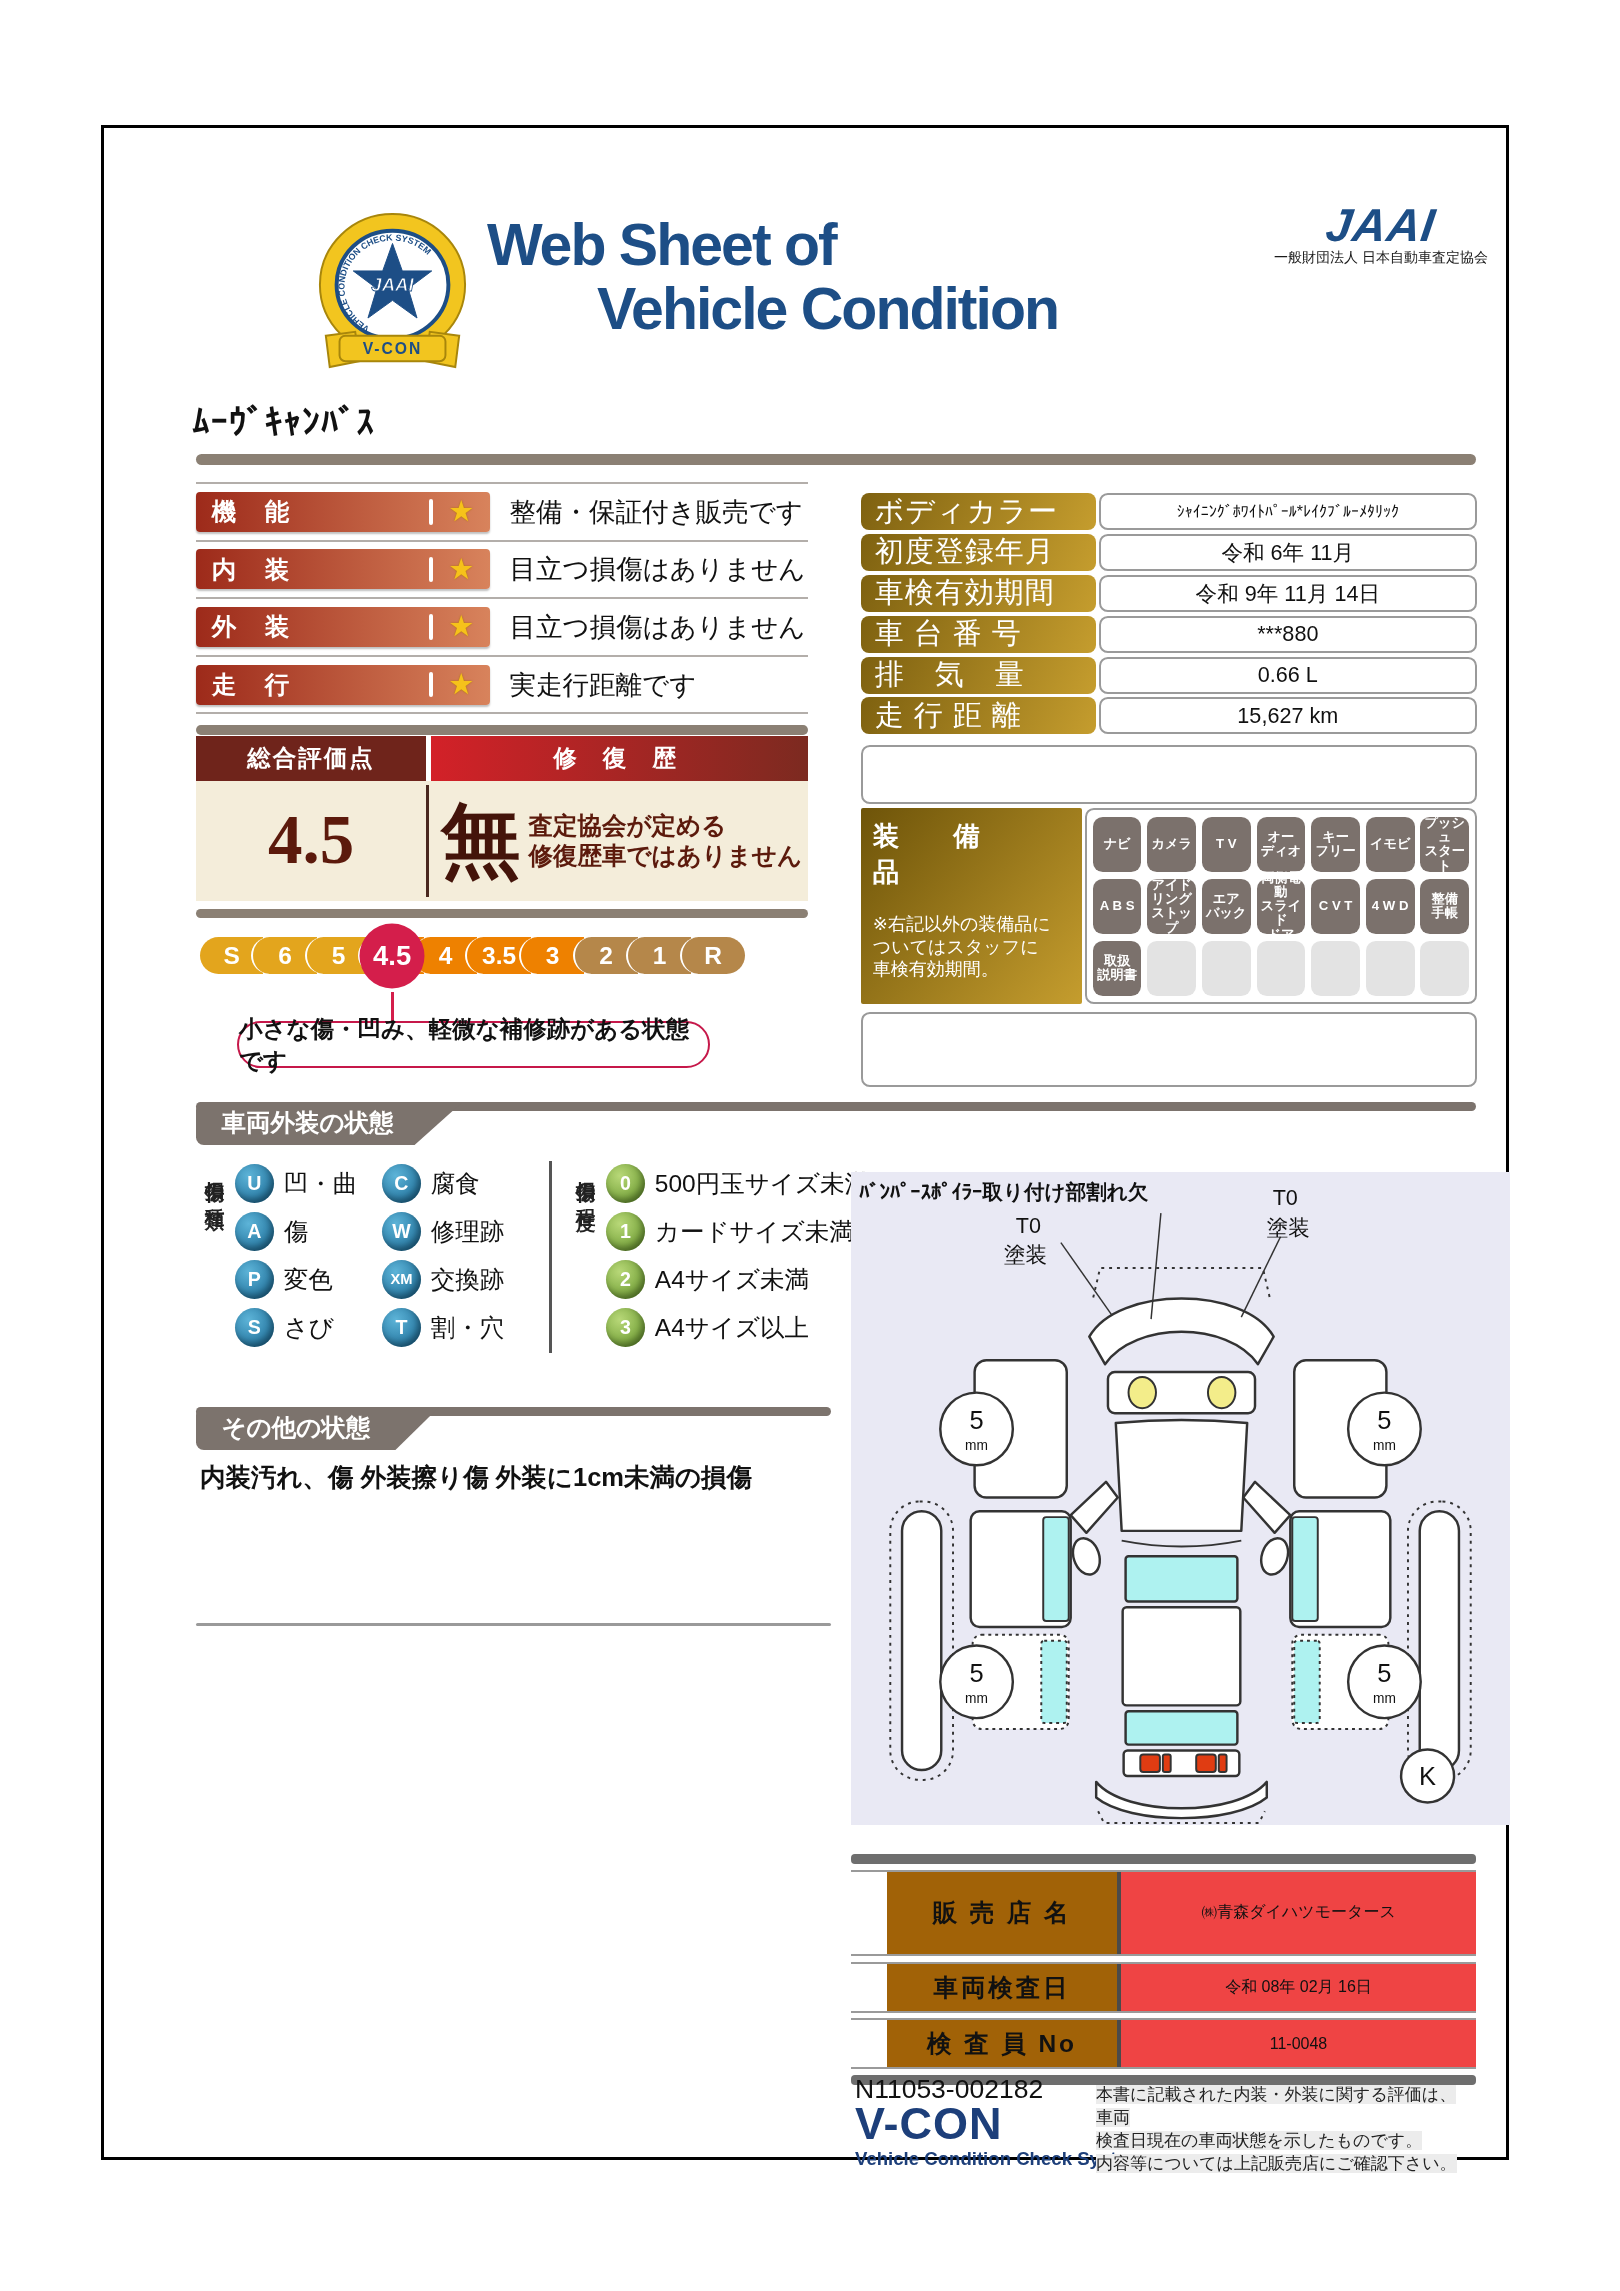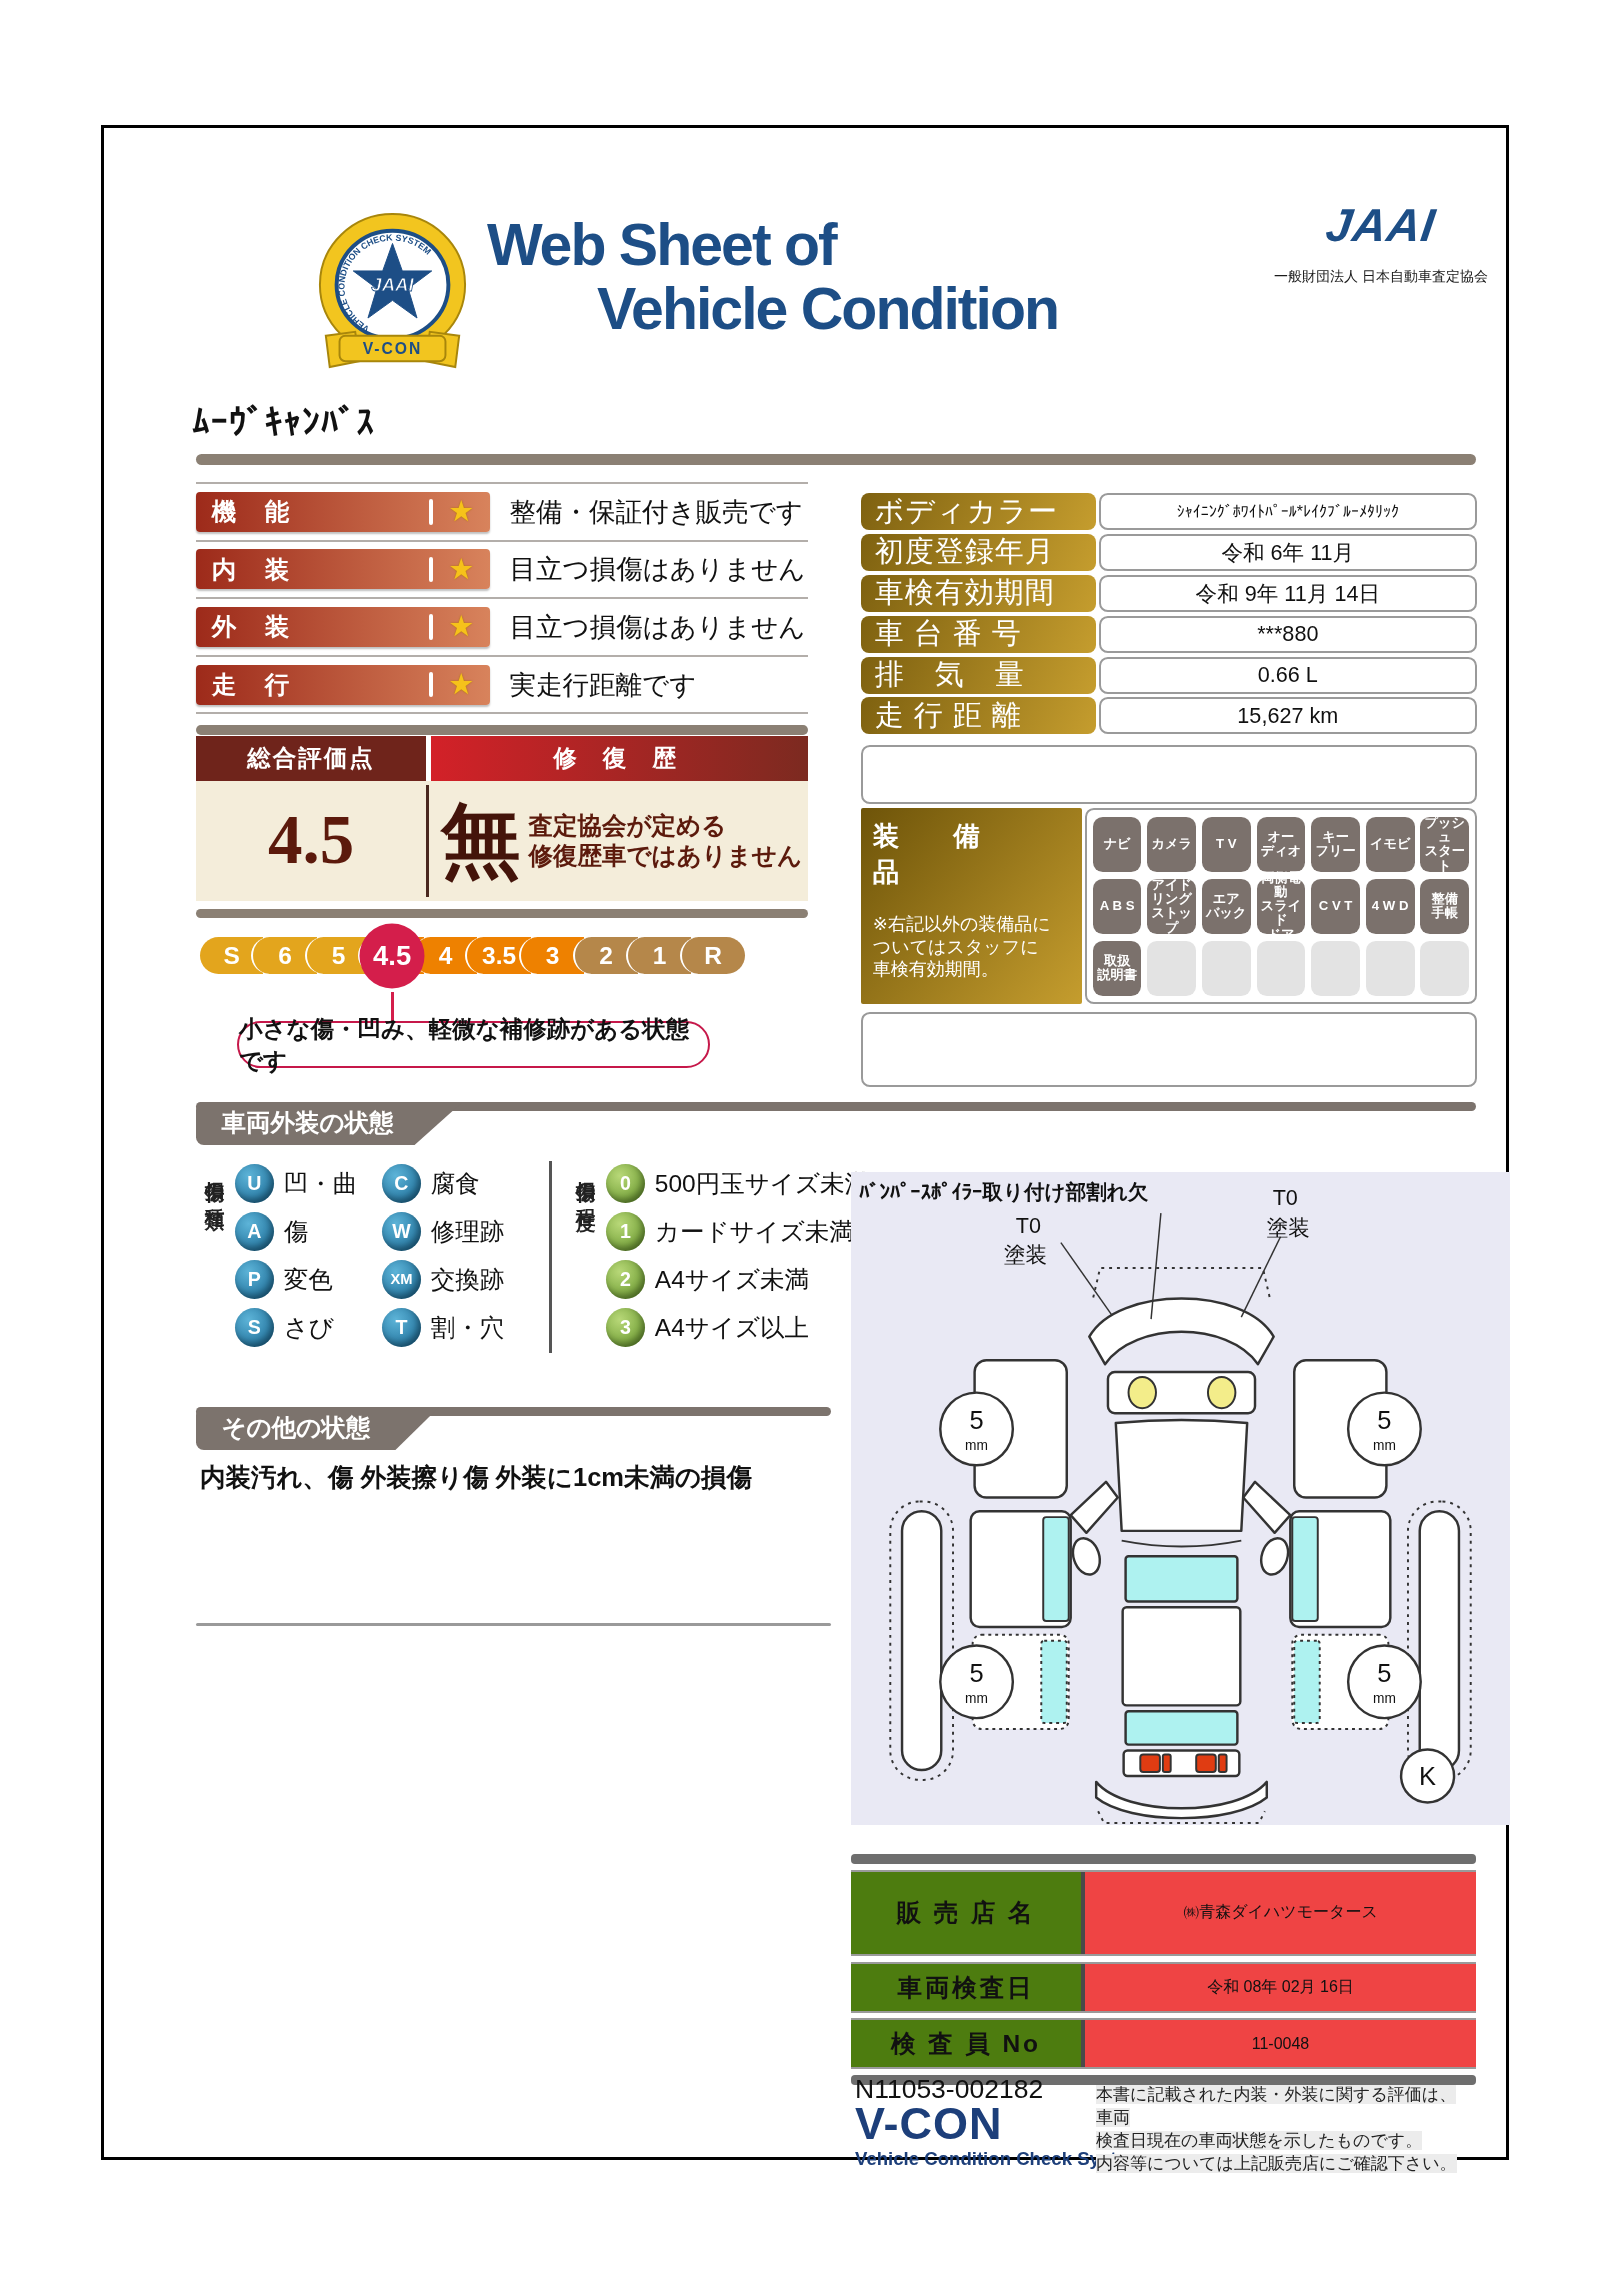--- a/index.html
+++ b/index.html
@@ -9,21 +9,21 @@
          border:3.9px solid #000;box-sizing:border-box;}
   .abs{position:absolute;}
 
   
   .title{left:487px;top:214px;color:#1d4e86;font-weight:bold;font-size:59px;
          letter-spacing:-2px;line-height:1.08;}
   .title .l2{margin-left:110px;}
   .jaai{left:1266px;top:202px;width:230px;text-align:center;}
   .jaai .logo{color:#1d4e86;font-size:46px;font-weight:bold;font-style:italic;
               transform:skewX(-8deg);letter-spacing:1px;line-height:1;}
-  .jaai .sub{font-size:14px;color:#1a1a1a;margin-top:20px;white-space:nowrap;}
+  .jaai .sub{font-size:14px;color:#1a1a1a;margin-top:1px;white-space:nowrap;}
   .vname{left:192px;top:402px;font-size:35px;font-weight:700;letter-spacing:1px;}
   .bar-div{left:196px;top:454px;width:1280px;height:10.8px;background:#8b8074;border-radius:5.9px;}
 
   
   .ratings{left:196px;top:482px;width:612px;}
   .r-row{display:flex;align-items:center;gap:19.6px;border-top:2px solid #b3aeaa;padding:7.8px 0;}
   .r-row:last-child{border-bottom:2px solid #b3aeaa;}
   .r-pill{width:294px;height:40px;border-radius:3.9px;flex:none;
           background:linear-gradient(90deg,#9d2a1a,#d8835c);
           display:flex;align-items:center;padding:0 15.7px;box-sizing:border-box;
@@ -125,23 +125,23 @@
 
   
   .diagram{left:851px;top:1172px;width:659px;height:653px;background:#e9e9f4;}
   .diagram svg{display:block;}
   .diagram text{fill:#111;}
 
   
   .dealer{left:851px;top:1854px;width:625px;}
   .d-bar{height:9.8px;background:#6e6e6e;border-radius:3.9px;}
   .d-row{display:flex;margin-top:5.9px;border-top:2px solid #9a9a9a;border-bottom:2px solid #9a9a9a;}
-  .d-row .dl{width:230px;flex:none;background:#4d7c0f;display:flex;align-items:center;
+  .d-row .dl{width:230px;flex:none;background:#a16207;display:flex;align-items:center;
              justify-content:center;font-size:24.5px;font-weight:bold;letter-spacing:2.9px;
-             border-right:4.9px solid #4a4a4a;}
+             border-right:4.9px solid #4a4a4a;margin-left:36px;}
   .d-row .dv{flex:1;background:#ef4444;display:flex;align-items:center;justify-content:center;
              font-size:16px;}
   .d-row.tall{height:82px;} .d-row.short{height:47px;}
   .d-bar.bottom{margin-top:5.9px;}
 
   
   .sheetno{left:855px;top:2074px;font-size:26.5px;}
   .vcon{left:855px;top:2101px;color:#1d3f7a;}
   .vcon .big{font-size:45px;font-weight:bold;letter-spacing:1px;line-height:1;}
   .vcon .sub{font-size:18.6px;font-weight:bold;margin-top:2px;}

